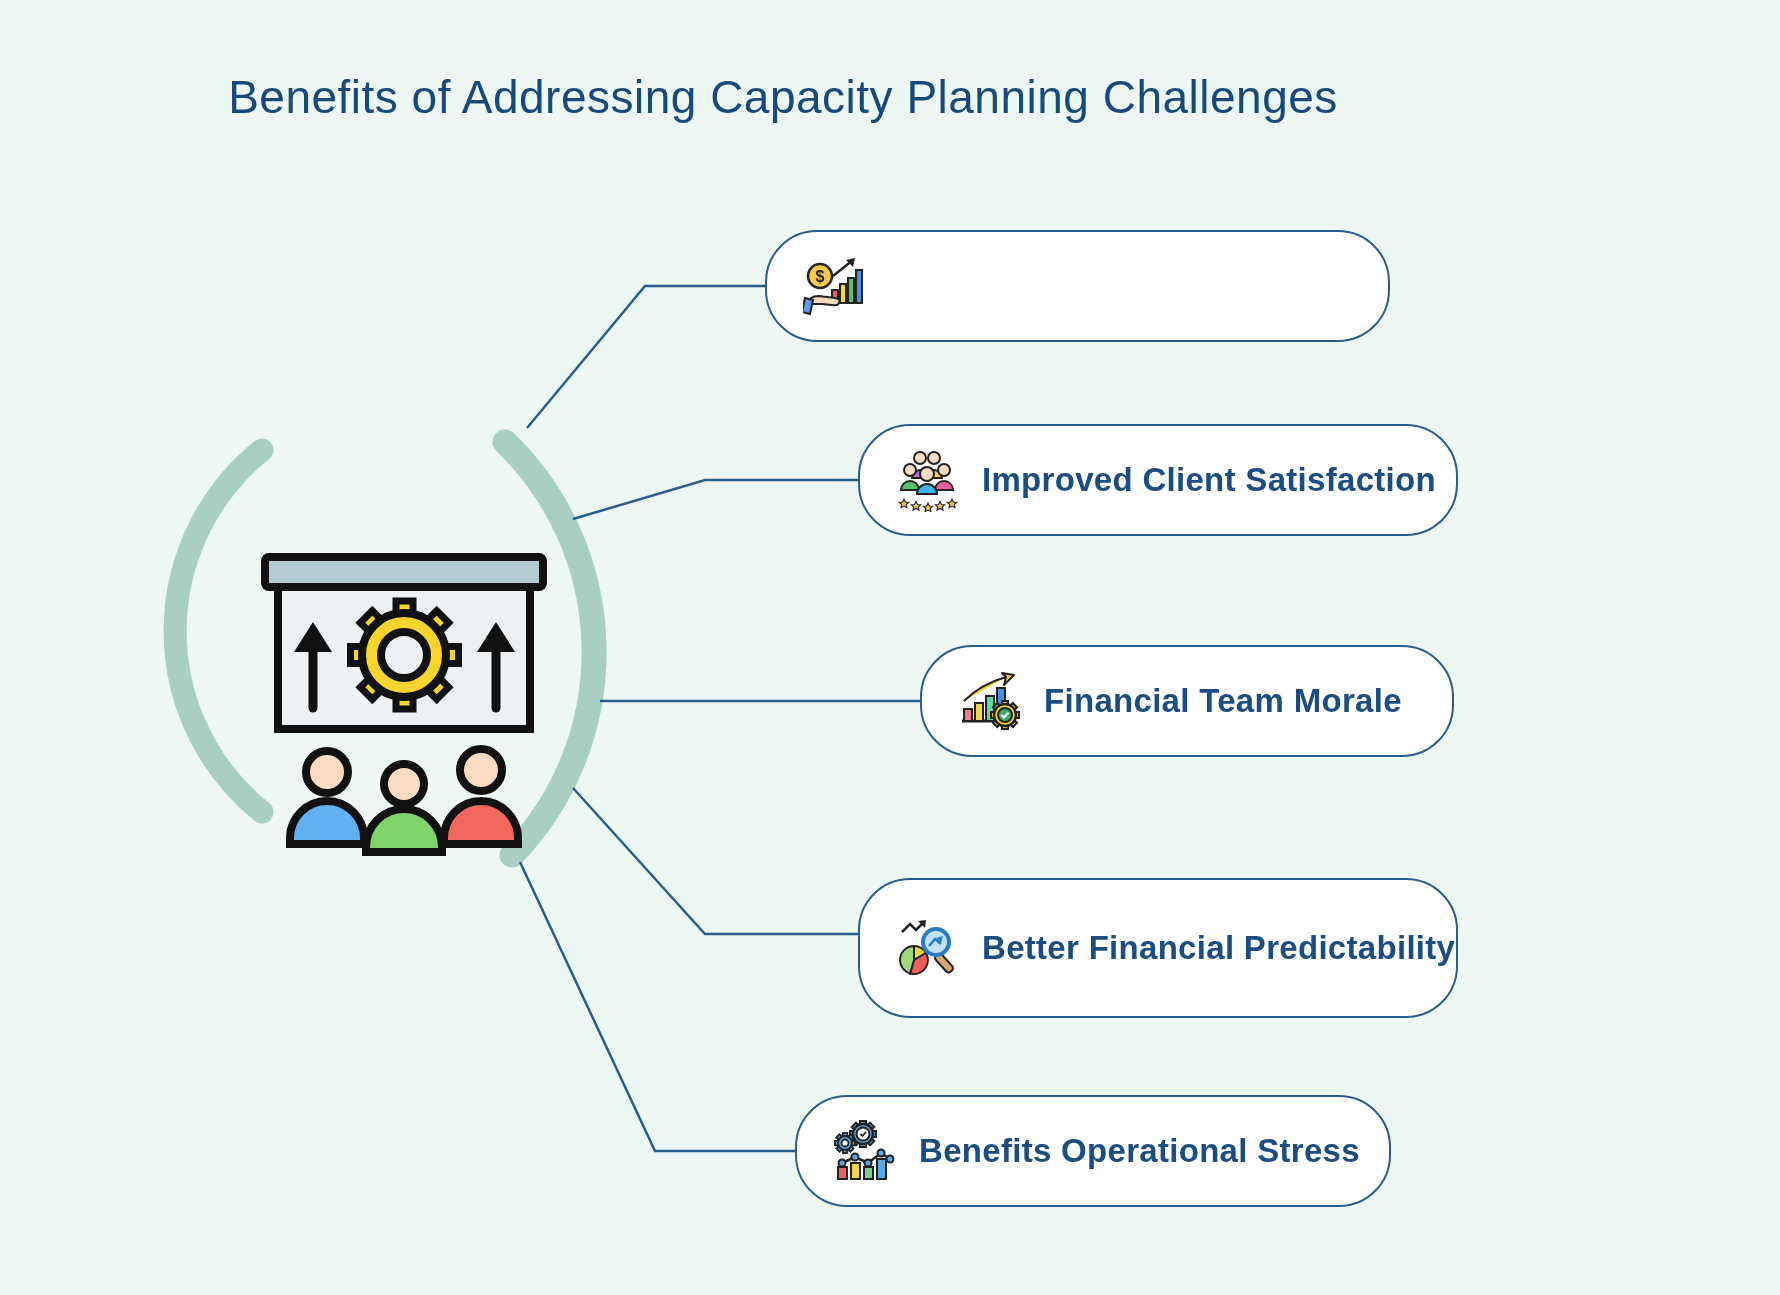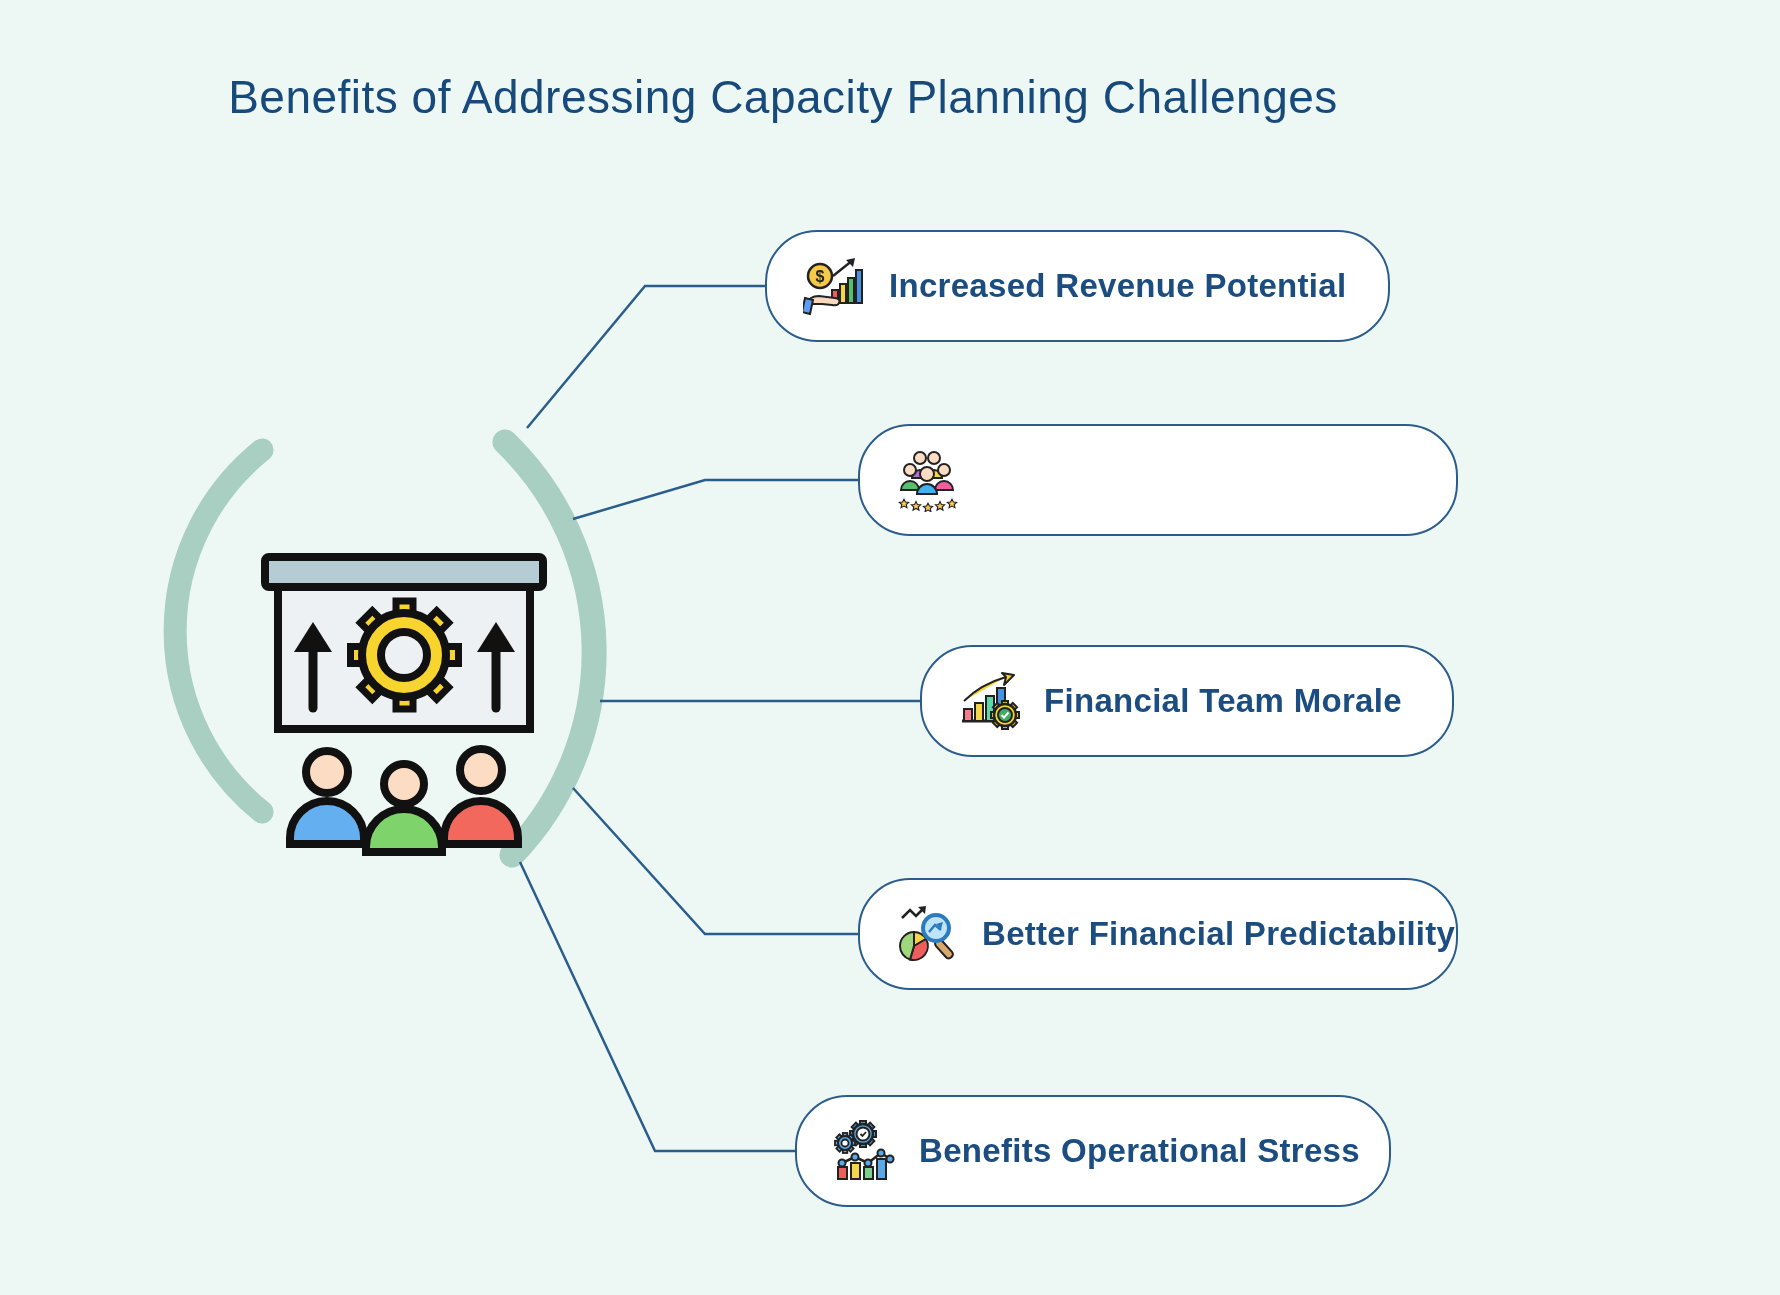--- a/index.html
+++ b/index.html
@@ -26,21 +26,21 @@
     padding-left:36px;
     gap:22px;
   }
   .benefit-box .bicon{flex:0 0 auto;width:64px;height:64px;display:flex;align-items:center;justify-content:center;}
   .benefit-box .blabel{
     font-size:33px;font-weight:600;color:#1c4d80;letter-spacing:0.3px;white-space:nowrap;
   }
   #box1{left:765px;top:230px;width:625px;height:112px;}
   #box2{left:858px;top:424px;width:600px;height:112px;}
   #box3{left:920px;top:645px;width:534px;height:112px;}
-  #box4{left:858px;top:878px;width:600px;height:112px;}
+  #box4{left:858px;top:878px;width:600px;height:140px;}
   #box5{left:795px;top:1095px;width:596px;height:112px;}
 </style>
 </head>
 <body>
 
 <div class="canvas">
 
   <svg class="layer" viewBox="0 0 1780 1295" aria-hidden="true">
 
     <path d="M 262 450 A 232 232 0 0 0 262 812" fill="none" stroke="#a9cec2" stroke-width="23" stroke-linecap="round"></path>
@@ -107,21 +107,20 @@
           <rect x="53" y="16" width="6" height="33" fill="#4a90e2"></rect>
         </g>
         <polyline points="30,22 50,6" fill="none" stroke="#222222" stroke-width="2.5"></polyline>
         <path d="M 52 4 L 43 6 L 50 13 Z" fill="#222222"></path>
         <circle cx="17" cy="22" r="12" fill="#f7c948" stroke="#222222" stroke-width="2.5"></circle>
         <text x="17" y="28" font-size="16" font-weight="bold" text-anchor="middle" fill="#222222">$</text>
         <path d="M 4 50 q 2 -8 12 -8 l 16 2 q 6 1 4 5 q -1 3 -7 2 l -10 -1 z" fill="#fbd8bd" stroke="#222222" stroke-width="2"></path>
         <path d="M 2 44 l 8 2 -3 14 -8 -2 z" fill="#5a9cf8" stroke="#222222" stroke-width="2"></path>
       </svg>
     </span>
-    <span class="blabel">Increased Revenue Potential</span>
   </div>
 
   <div class="benefit-box" id="box2">
     <span class="bicon">
       <svg viewBox="0 0 64 64" width="64" height="64">
         <g stroke="#222222" stroke-width="2">
 
           <circle cx="24" cy="10" r="6" fill="#fcdcc2"></circle>
           <circle cx="38" cy="10" r="6" fill="#fcdcc2"></circle>
           <path d="M 16 30 a 8 8 0 0 1 16 0 z" fill="#b06fd4"></path>
@@ -137,20 +136,21 @@
         </g>
         <g fill="#f7c948" stroke="#222222" stroke-width="1.4">
           <path d="M 8 50 l 1.8 3.6 4 .4 -3 2.7 .9 3.9 -3.7 -2 -3.7 2 .9 -3.9 -3 -2.7 4 -.4 z" transform="scale(0.8) translate(2,14)"></path>
           <path d="M 8 50 l 1.8 3.6 4 .4 -3 2.7 .9 3.9 -3.7 -2 -3.7 2 .9 -3.9 -3 -2.7 4 -.4 z" transform="scale(0.8) translate(17,17)"></path>
           <path d="M 8 50 l 1.8 3.6 4 .4 -3 2.7 .9 3.9 -3.7 -2 -3.7 2 .9 -3.9 -3 -2.7 4 -.4 z" transform="scale(0.8) translate(32,19)"></path>
           <path d="M 8 50 l 1.8 3.6 4 .4 -3 2.7 .9 3.9 -3.7 -2 -3.7 2 .9 -3.9 -3 -2.7 4 -.4 z" transform="scale(0.8) translate(47,17)"></path>
           <path d="M 8 50 l 1.8 3.6 4 .4 -3 2.7 .9 3.9 -3.7 -2 -3.7 2 .9 -3.9 -3 -2.7 4 -.4 z" transform="scale(0.8) translate(62,14)"></path>
         </g>
       </svg>
     </span>
+    <span class="blabel">Improved Client Satisfaction</span>
   </div>
 
   <div class="benefit-box" id="box3">
     <span class="bicon">
       <svg viewBox="0 0 64 64" width="64" height="64">
         <line x1="4" y1="52" x2="46" y2="52" stroke="#222222" stroke-width="3"></line>
         <g stroke="#222222" stroke-width="2">
           <rect x="6" y="40" width="8" height="12" fill="#f47c88"></rect>
           <rect x="17" y="34" width="8" height="18" fill="#f5d54a"></rect>
           <rect x="28" y="27" width="8" height="25" fill="#5fd9a7"></rect>

